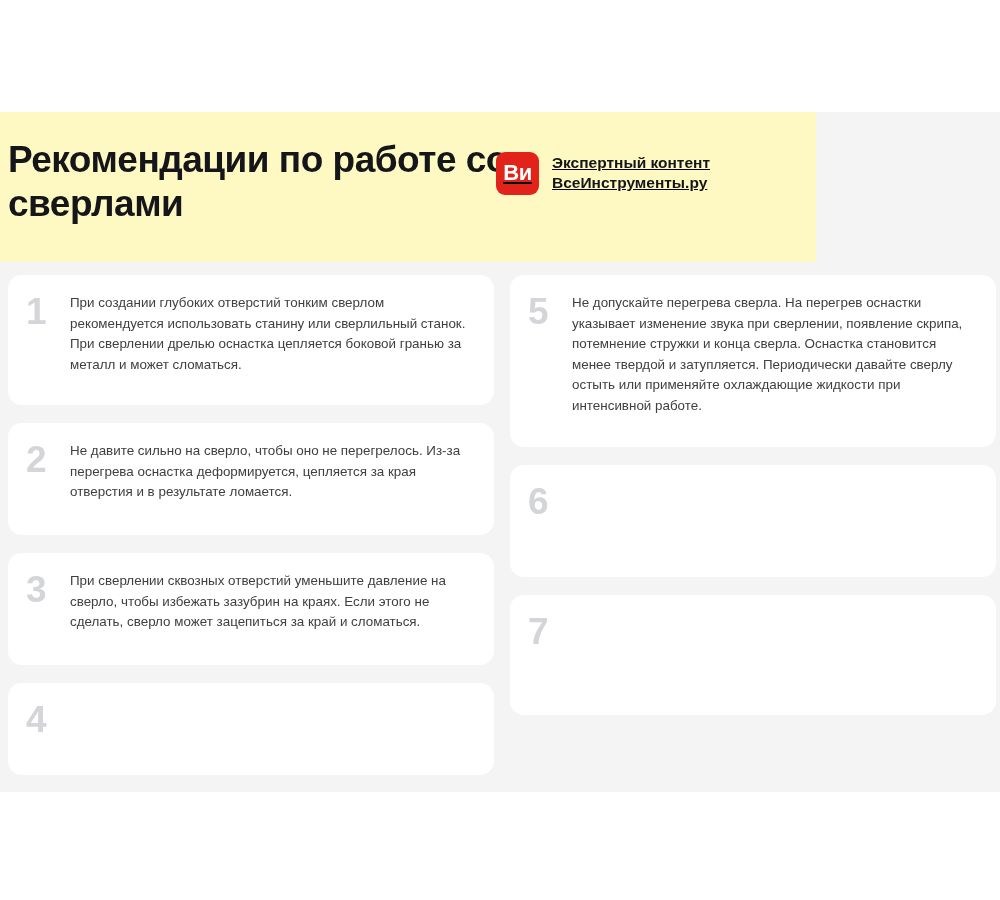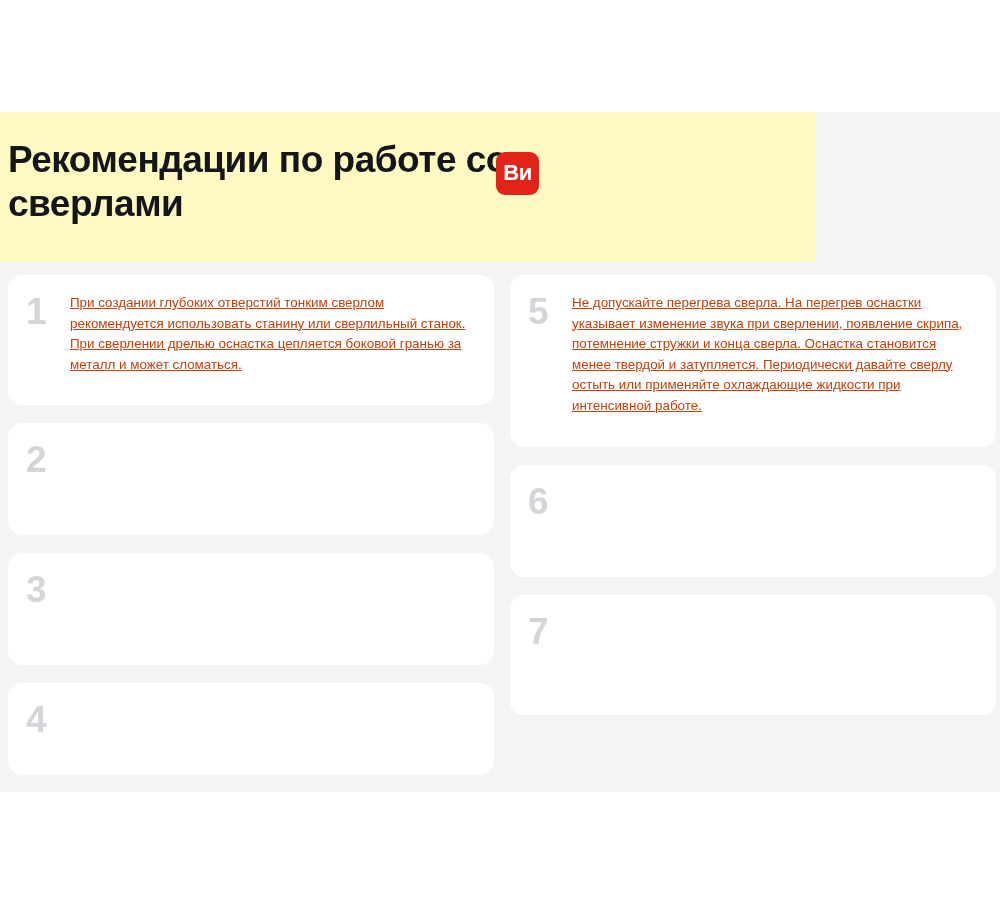--- a/index.html
+++ b/index.html
@@ -65,20 +65,21 @@
   }
   .brand {
     position: absolute;
     right: 0px;
     top: 30px;
     width: 320px;
     height: 62px;
     display: flex;
     align-items: center;
     gap: 13px;
+    text-decoration: underline;
   }
   .brand-logo {
     width: 43px;
     height: 43px;
     border-radius: 9px;
     background: #e2231a;
     color: #ffffff;
     display: flex;
     align-items: center;
     justify-content: center;
@@ -130,58 +131,63 @@
     color: #d4d5d9;
     line-height: 34px;
     width: 30px;
     flex: 0 0 auto;
     text-align: left;
     padding-top: 2px;
   }
   .txt {
     font-size: 13.4px;
     line-height: 20.5px;
-    color: #c2410c;
+    color: #404040;
     font-weight: 500;
     flex: 1 1 auto;
-    text-decoration: underline;
   }
 </style>
 </head>
 <body>
 
 <div class="page">
   <div class="canvas">
 
     <div class="white-band-top"></div>
     <div class="white-band-bottom"></div>
 
     <div class="header">
       <div class="title">Рекомендации по работе со сверлами</div>
 
       <div class="brand">
         <div class="brand-logo">Ви</div>
+        <div class="brand-text">
+          <div class="brand-line1">Экспертный контент</div>
+          <div class="brand-line2">ВсеИнструменты.ру</div>
+        </div>
       </div>
     </div>
 
     <div class="columns">
 
       <div class="col">
 
         <div class="card" style="height:130px; margin-bottom:18px;">
           <div class="num">1</div>
           <div class="txt">При создании глубоких отверстий тонким сверлом рекомендуется использовать станину или сверлильный станок. При сверлении дрелью оснастка цепляется боковой гранью за металл и может сломаться.</div>
         </div>
 
         <div class="card" style="height:112px; margin-bottom:18px;">
           <div class="num">2</div>
+          <div class="txt">Не давите сильно на сверло, чтобы оно не перегрелось. Из-за перегрева оснастка деформируется, цепляется за края отверстия и в результате ломается.</div>
         </div>
 
         <div class="card" style="height:112px; margin-bottom:18px;">
           <div class="num">3</div>
+          <div class="txt">При сверлении сквозных отверстий уменьшите давление на сверло, чтобы избежать зазубрин на краях. Если этого не сделать, сверло может зацепиться за край и сломаться.</div>
         </div>
 
         <div class="card" style="height:92px;">
           <div class="num">4</div>
         </div>
 
       </div>
 
       <div class="col">
 

